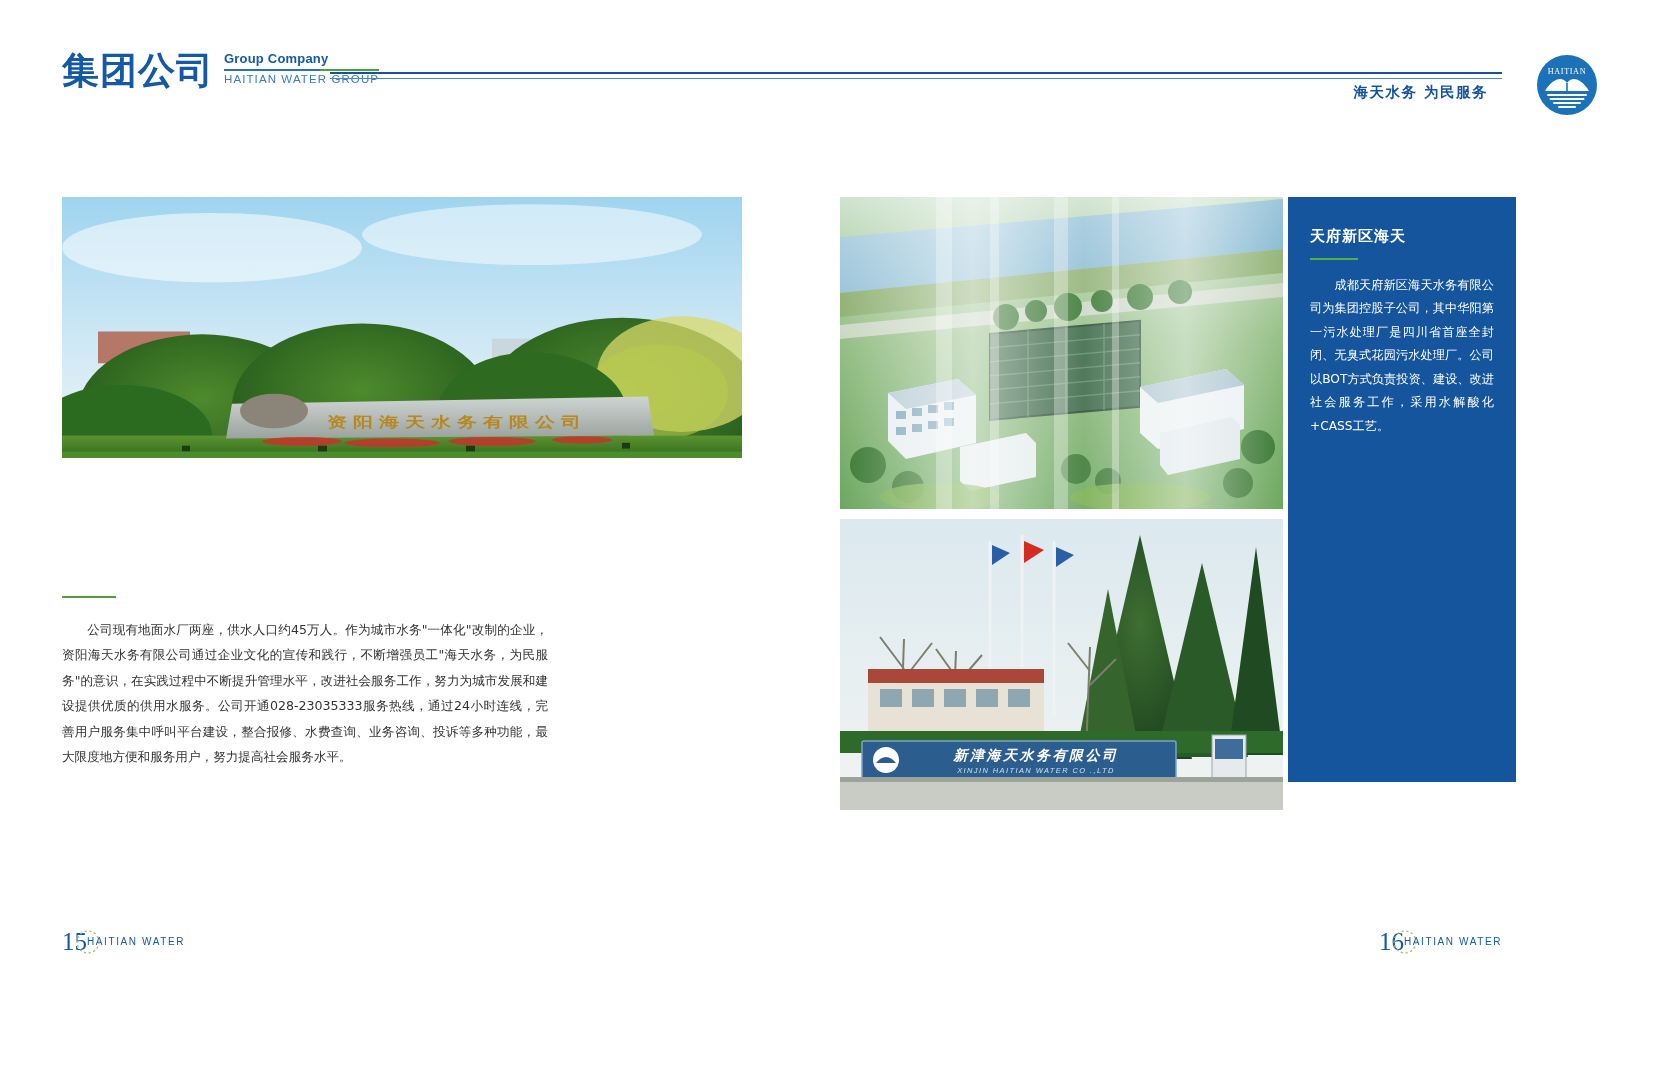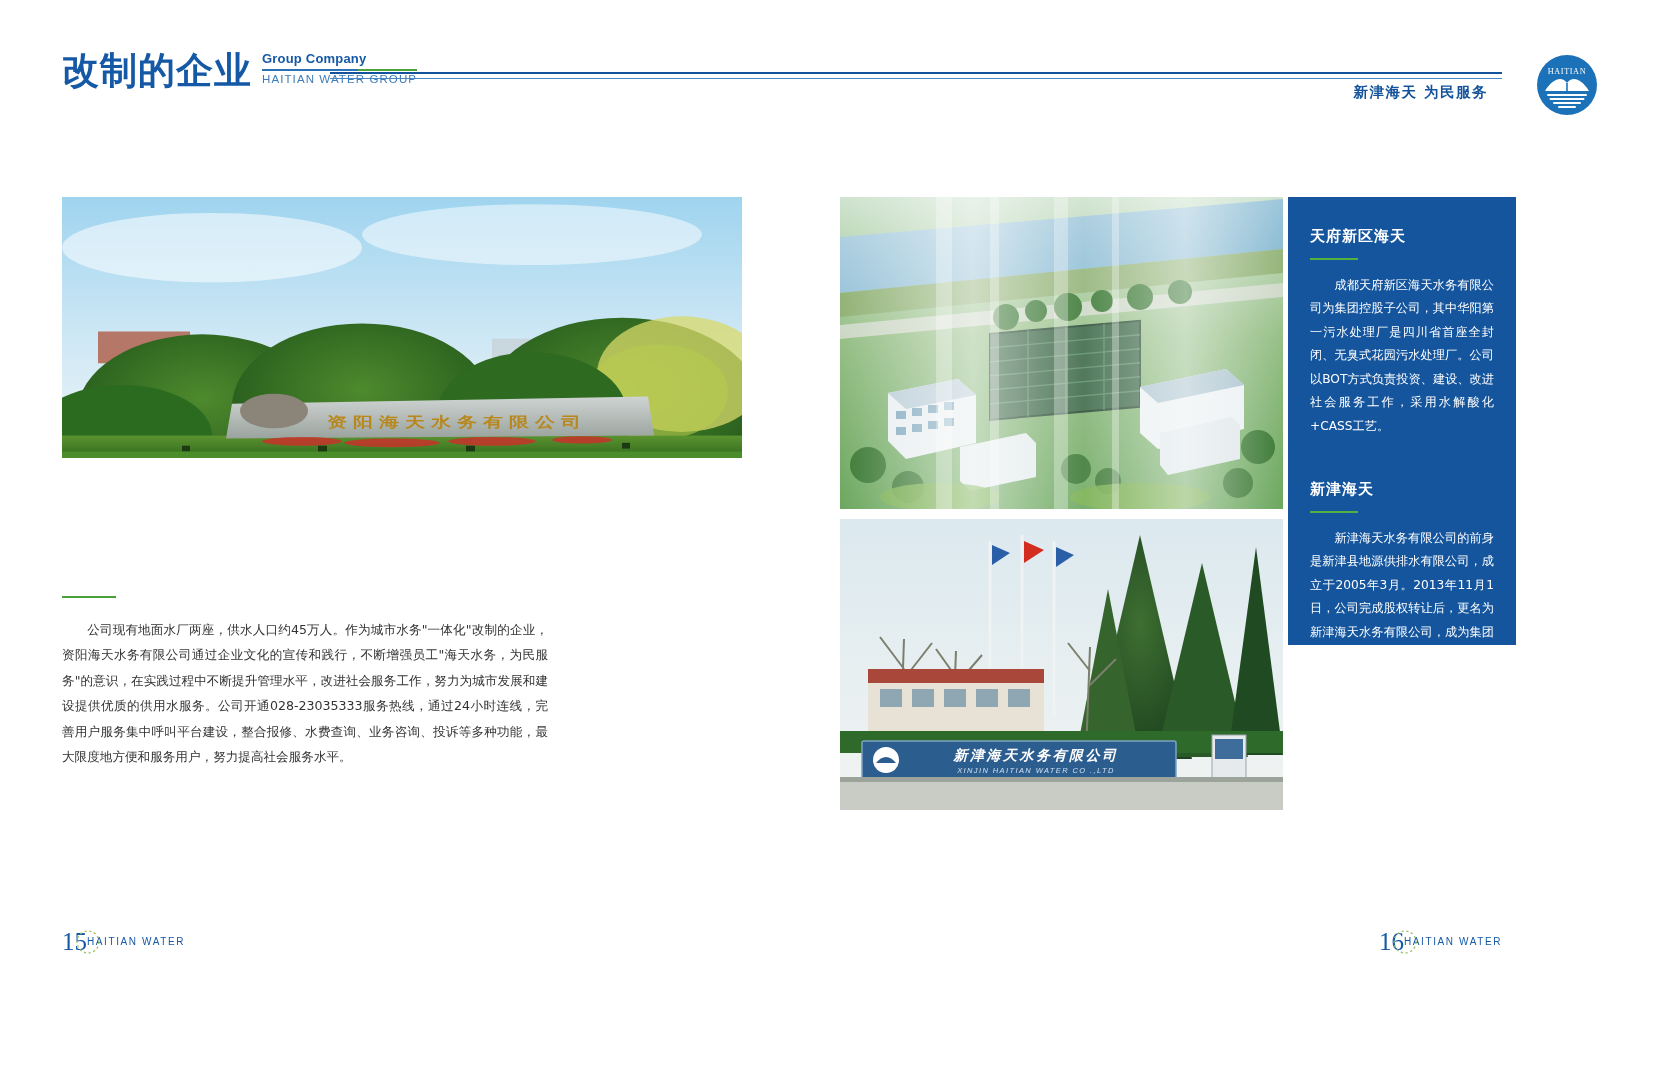--- a/index.html
+++ b/index.html
@@ -58,21 +58,21 @@
   .left-body{margin-top:19px;}
   .left-body p{
     margin:0 0 13px 0;
     font-size:12.6px;line-height:2.02;color:#333333;
     text-indent:2em;text-align:justify;
     font-family:"DejaVu Sans","Liberation Sans",sans-serif;
   }
 
   
   .blue-panel{
-    position:absolute;left:1288px;top:197px;width:228px;height:448px;
+    position:absolute;left:1288px;top:197px;width:228px;height:585px;
     background:#14559e;
   }
   .bp-sec{padding:0 22px;}
   .bp-sec.first{padding-top:30px;}
   .bp-sec.second{padding-top:42px;}
   .bp-head{
     font-size:15px;font-weight:bold;color:#ffffff;letter-spacing:1px;
     font-family:"DejaVu Sans","Liberation Sans",sans-serif;
   }
   .bp-rule{width:48px;height:2px;background:#54b03f;margin-top:12px;}
@@ -99,34 +99,34 @@
   }
 </style>
 </head>
 <body>
 
 <div class="page">
 
   <div class="header">
 
     <div class="brand">
-      <div class="brand-cn">改制的企业</div>
+      <div class="brand-cn">集团公司</div>
       <div class="brand-en">
         <div class="brand-en-main">Group Company</div>
         <div class="brand-en-rule">
             <i></i>
             <i></i>
           </div>
         <div class="brand-en-sub">HAITIAN WATER GROUP</div>
       </div>
     </div>
 
     <div class="header-rule"></div>
 
-    <div class="header-tag">新津海天  为民服务</div>
+    <div class="header-tag">海天水务  为民服务</div>
 
     <div class="logo-mark">
       <svg viewBox="0 0 62 62" width="62" height="62">
         <circle cx="31" cy="31" r="30" fill="#1b72b8"></circle>
         <text x="31" y="20" text-anchor="middle" font-family="Liberation Serif, serif" font-size="8.2" fill="#ffffff" letter-spacing="0.6">HAITIAN</text>
         <path d="M9 37 C17 24 26 22 31 29 C36 22 45 24 53 37 Z" fill="#ffffff"></path>
         <path d="M31 29 L31 40" stroke="#1b72b8" stroke-width="1.6"></path>
         <g fill="#ffffff">
           <rect x="11" y="40" width="40" height="2.1" rx="1"></rect>
           <rect x="13.5" y="44" width="35" height="2.1" rx="1"></rect>
@@ -370,25 +370,20 @@
   </div>
 
   <div class="blue-panel">
 
     <div class="bp-sec first">
       <div class="bp-head">天府新区海天</div>
       <div class="bp-rule"></div>
       <div class="bp-body">成都天府新区海天水务有限公司为集团控股子公司，其中华阳第一污水处理厂是四川省首座全封闭、无臭式花园污水处理厂。公司以BOT方式负责投资、建设、改进社会服务工作，采用水解酸化+CASS工艺。</div>
     </div>
 
-    <div class="bp-sec second">
-      <div class="bp-head">新津海天</div>
-      <div class="bp-rule"></div>
-      <div class="bp-body">新津海天水务有限公司的前身是新津县地源供排水有限公司，成立于2005年3月。2013年11月1日，公司完成股权转让后，更名为新津海天水务有限公司，成为集团全资子公司。</div>
-    </div>
   </div>
 
   <div class="footer foot-left">
     <div class="foot-num">15</div>
     <div class="foot-wrap">
       <svg class="foot-ring" width="26" height="26" viewBox="0 0 26 26">
         <circle cx="13" cy="13" r="11" fill="none" stroke="#9fc36a" stroke-width="1.4" stroke-dasharray="2.2 2.6"></circle>
       </svg>
       <div class="foot-txt">HAITIAN WATER</div>
     </div>

